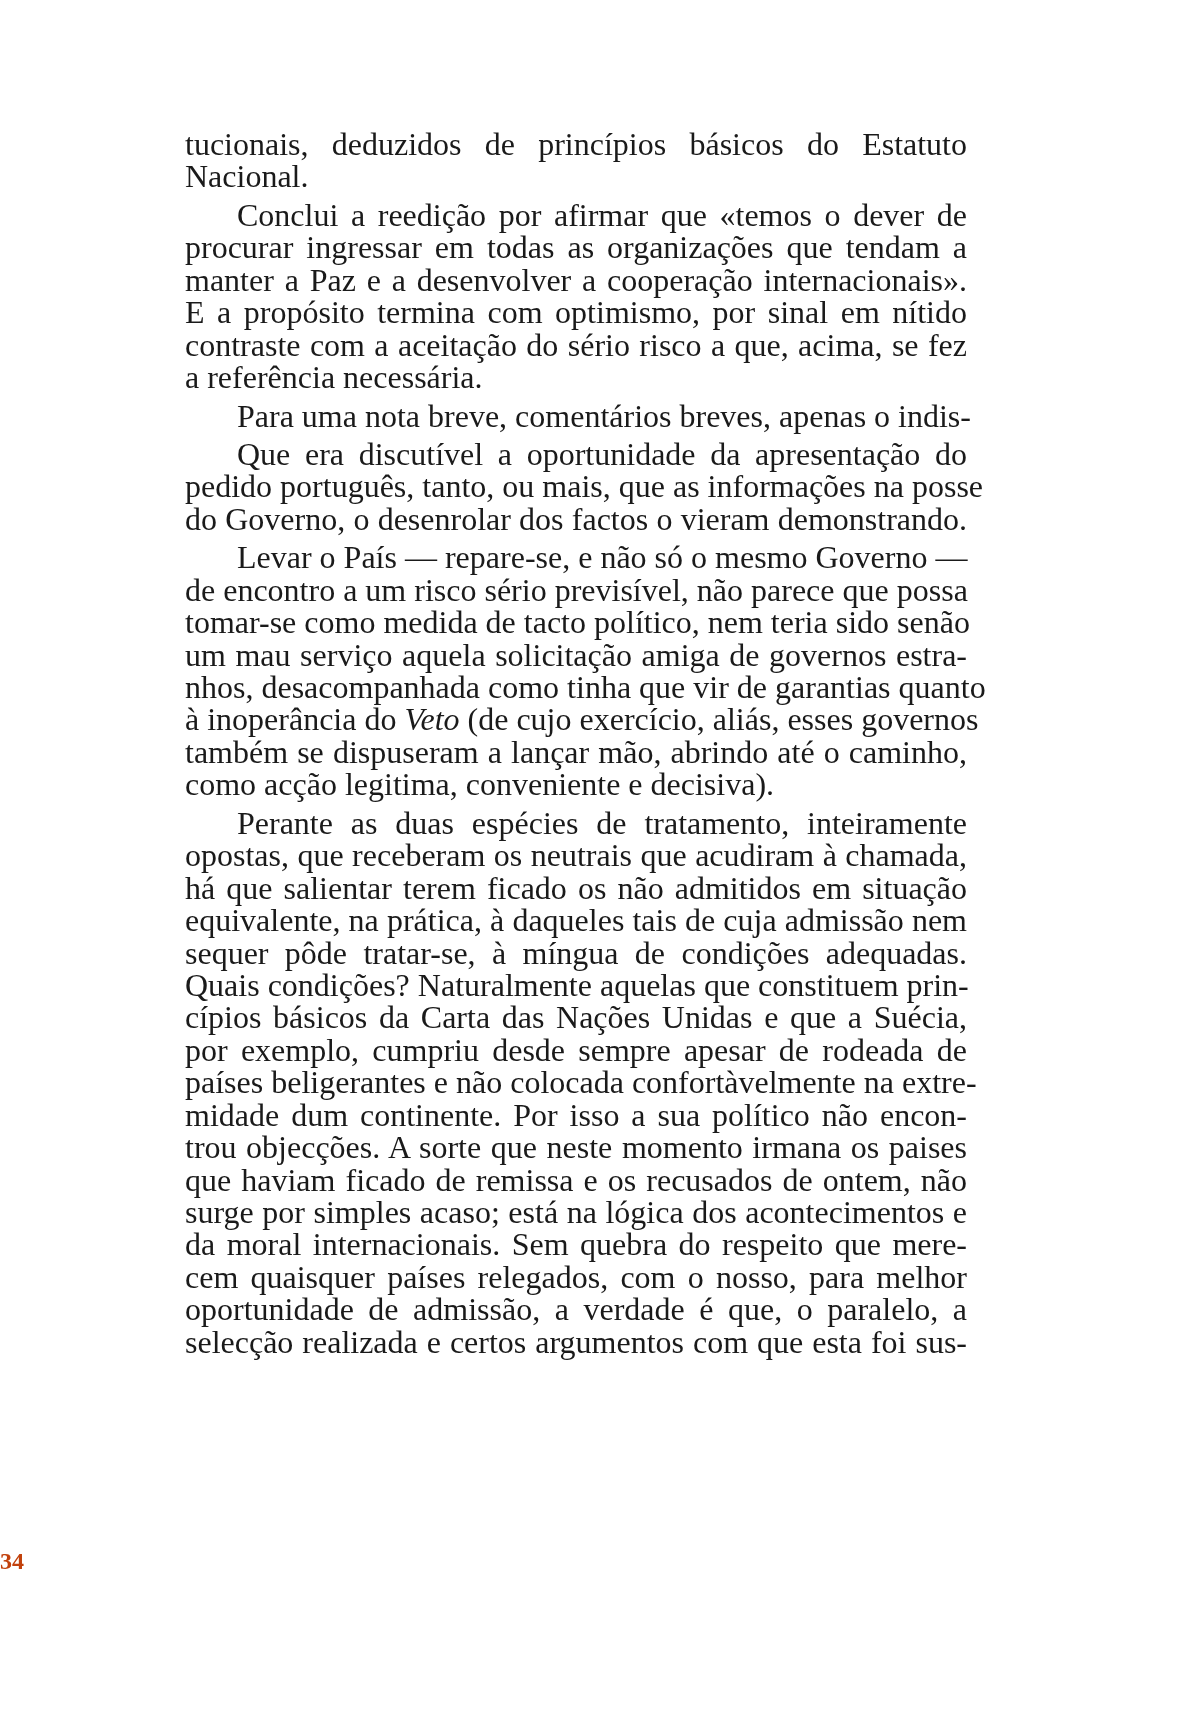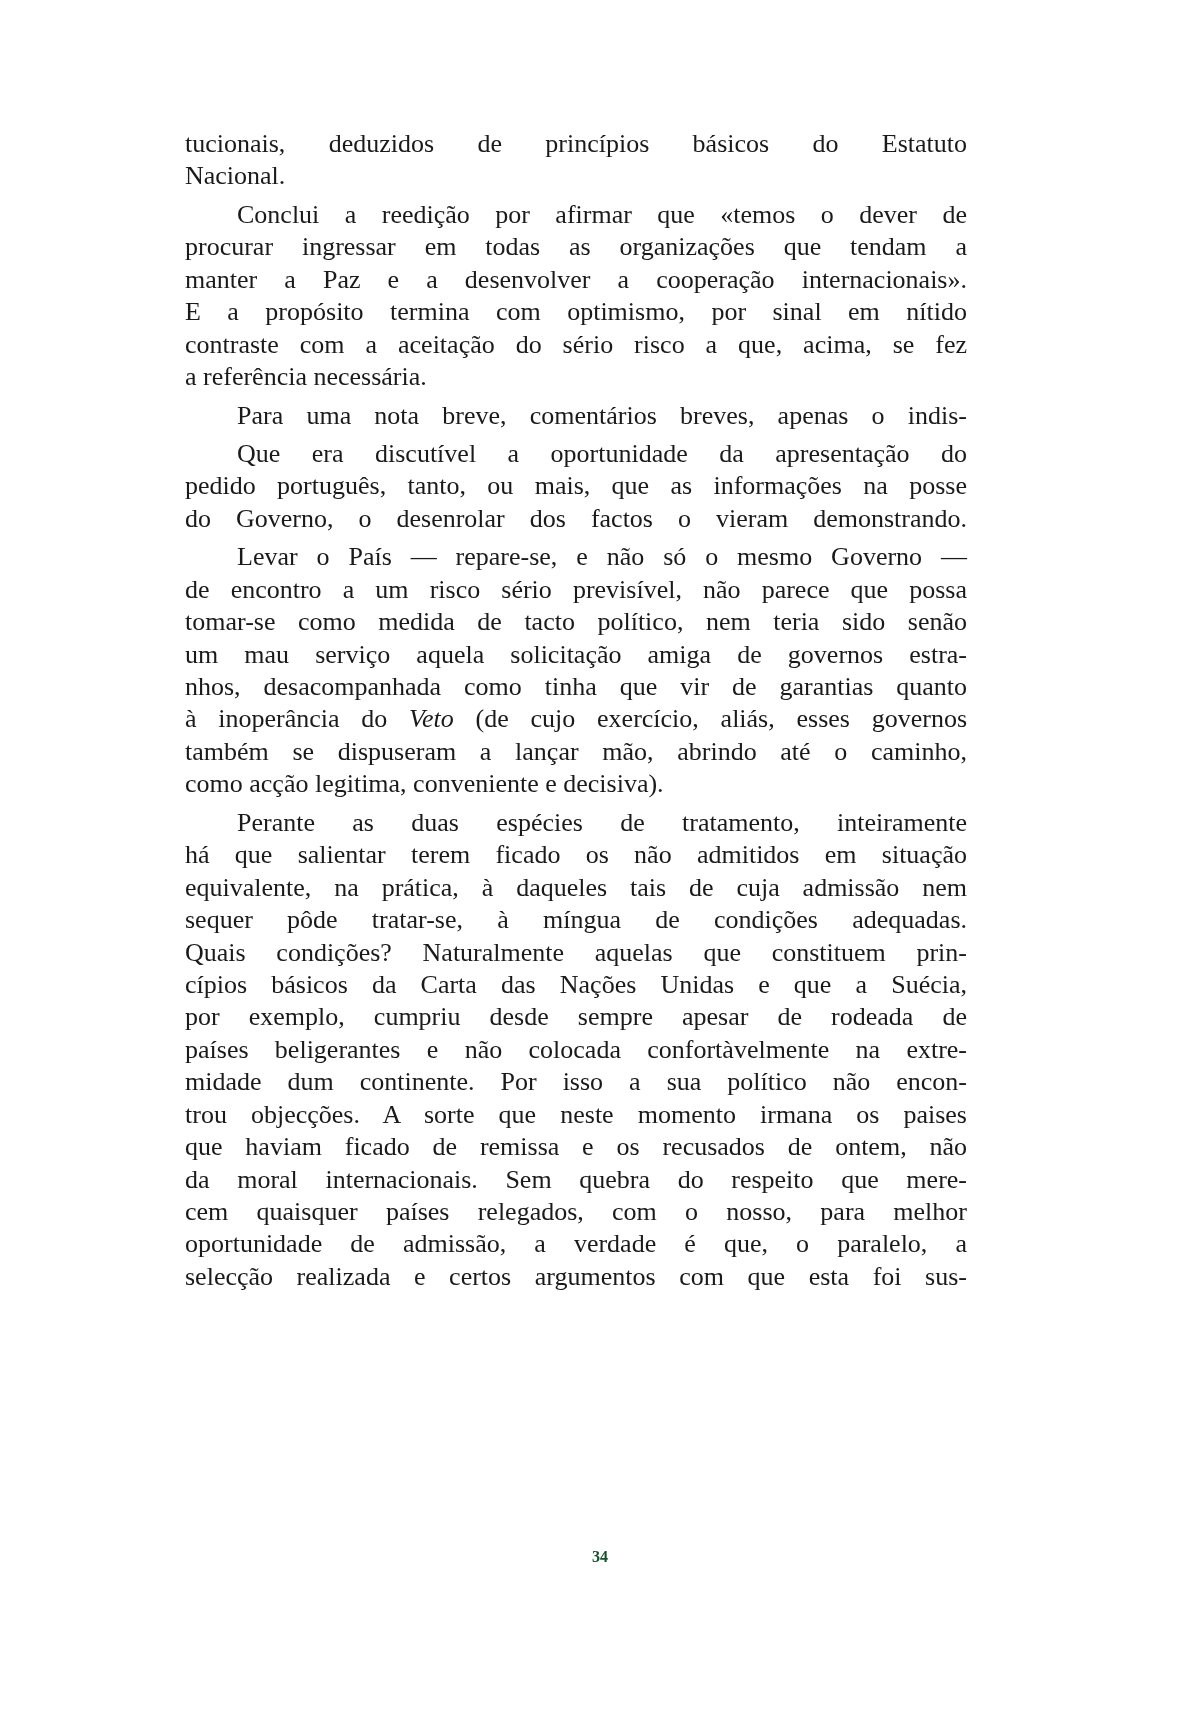--- a/index.html
+++ b/index.html
@@ -1,32 +1,32 @@
 <!DOCTYPE html>
 <html><head>
 <meta charset="utf-8">
 <style>
   html, body { margin: 0; padding: 0; background: #ffffff; }
   body { width: 1200px; height: 1712px; position: relative; overflow: hidden; }
   .page {
     position: absolute; left: 185px; top: 128px; width: 782px;
     font-family: "Liberation Serif", "DejaVu Serif", serif;
-    font-size: 26px; line-height: 32.45px; color: #1a1a1a;
+    font-size: 32px; line-height: 32.45px; color: #1a1a1a;
   }
   .line {
     display: block; white-space: nowrap; text-align: justify;
     text-align-last: justify; height: 32.45px; overflow: visible;
   }
   .line.last { text-align-last: left; }
   .line.indent { padding-left: 52px; margin-top: 6px; }
   .it { font-style: italic; margin-top: 24px; }
   .page-number {
-    position: absolute; left: 0; width: 1200px; top: 1548px; text-align: center;
+    position: absolute; left: 0; width: 1200px; top: 1548px; 
     font-family: "Liberation Serif", "DejaVu Serif", serif; font-weight: bold;
-    font-size: 16px; color: #14532d;
+    font-size: 24px; color: #c2410c;
   }
 </style>
 </head>
 <body>
 
 <div class="page" id="page-body">
     <span class="line">tucionais, deduzidos de princípios básicos do Estatuto</span>
     <span class="line last">Nacional.</span>
     <span class="line indent">Conclui a reedição por afirmar que «temos o dever de</span>
     <span class="line">procurar ingressar em todas as organizações que tendam a</span>
@@ -40,28 +40,30 @@
     <span class="line">do Governo, o desenrolar dos factos o vieram demonstrando.</span>
     <span class="line indent">Levar o País — repare-se, e não só o mesmo Governo —</span>
     <span class="line">de encontro a um risco sério previsível, não parece que possa</span>
     <span class="line">tomar-se como medida de tacto político, nem teria sido senão</span>
     <span class="line">um mau serviço aquela solicitação amiga de governos estra-</span>
     <span class="line">nhos, desacompanhada como tinha que vir de garantias quanto</span>
     <span class="line"><span>à inoperância do </span><span class="it">Veto</span><span> (de cujo exercício, aliás, esses governos</span></span>
     <span class="line">também se dispuseram a lançar mão, abrindo até o caminho,</span>
     <span class="line last">como acção legitima, conveniente e decisiva).</span>
     <span class="line indent">Perante as duas espécies de tratamento, inteiramente</span>
+    <span class="line">opostas, que receberam os neutrais que acudiram à chamada,</span>
     <span class="line">há que salientar terem ficado os não admitidos em situação</span>
     <span class="line">equivalente, na prática, à daqueles tais de cuja admissão nem</span>
     <span class="line">sequer pôde tratar-se, à míngua de condições adequadas.</span>
     <span class="line">Quais condições? Naturalmente aquelas que constituem prin-</span>
     <span class="line">cípios básicos da Carta das Nações Unidas e que a Suécia,</span>
     <span class="line">por exemplo, cumpriu desde sempre apesar de rodeada de</span>
     <span class="line">países beligerantes e não colocada confortàvelmente na extre-</span>
     <span class="line">midade dum continente. Por isso a sua político não encon-</span>
     <span class="line">trou objecções. A sorte que neste momento irmana os paises</span>
     <span class="line">que haviam ficado de remissa e os recusados de ontem, não</span>
+    <span class="line">surge por simples acaso; está na lógica dos acontecimentos e</span>
     <span class="line">da moral internacionais. Sem quebra do respeito que mere-</span>
     <span class="line">cem quaisquer países relegados, com o nosso, para melhor</span>
     <span class="line">oportunidade de admissão, a verdade é que, o paralelo, a</span>
     <span class="line">selecção realizada e certos argumentos com que esta foi sus-</span>
   </div>
 <div class="page-number">34</div>
 
 </body></html>

